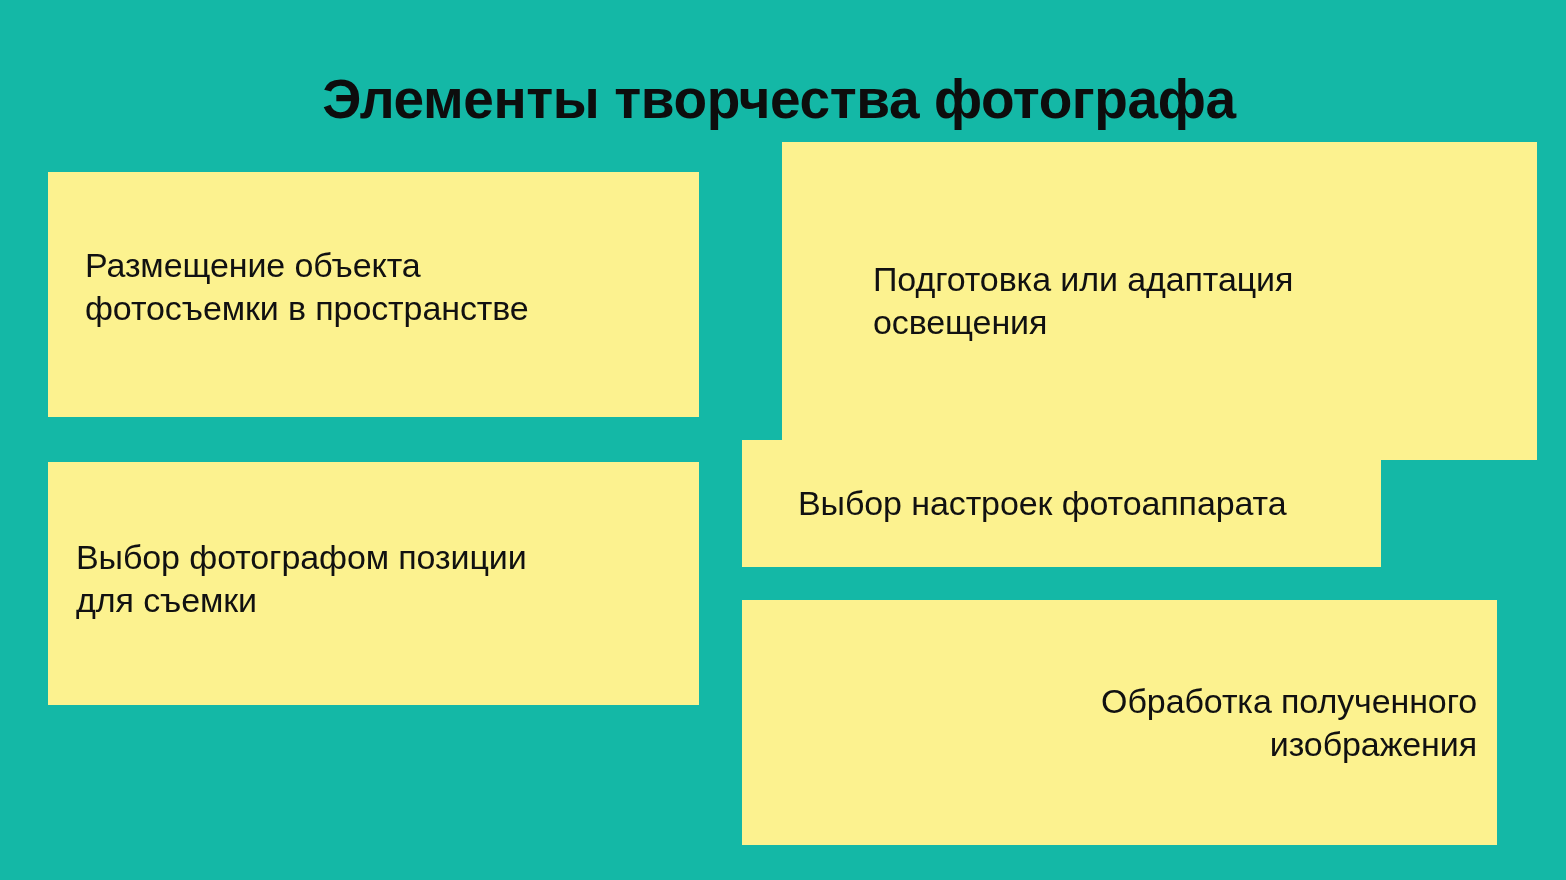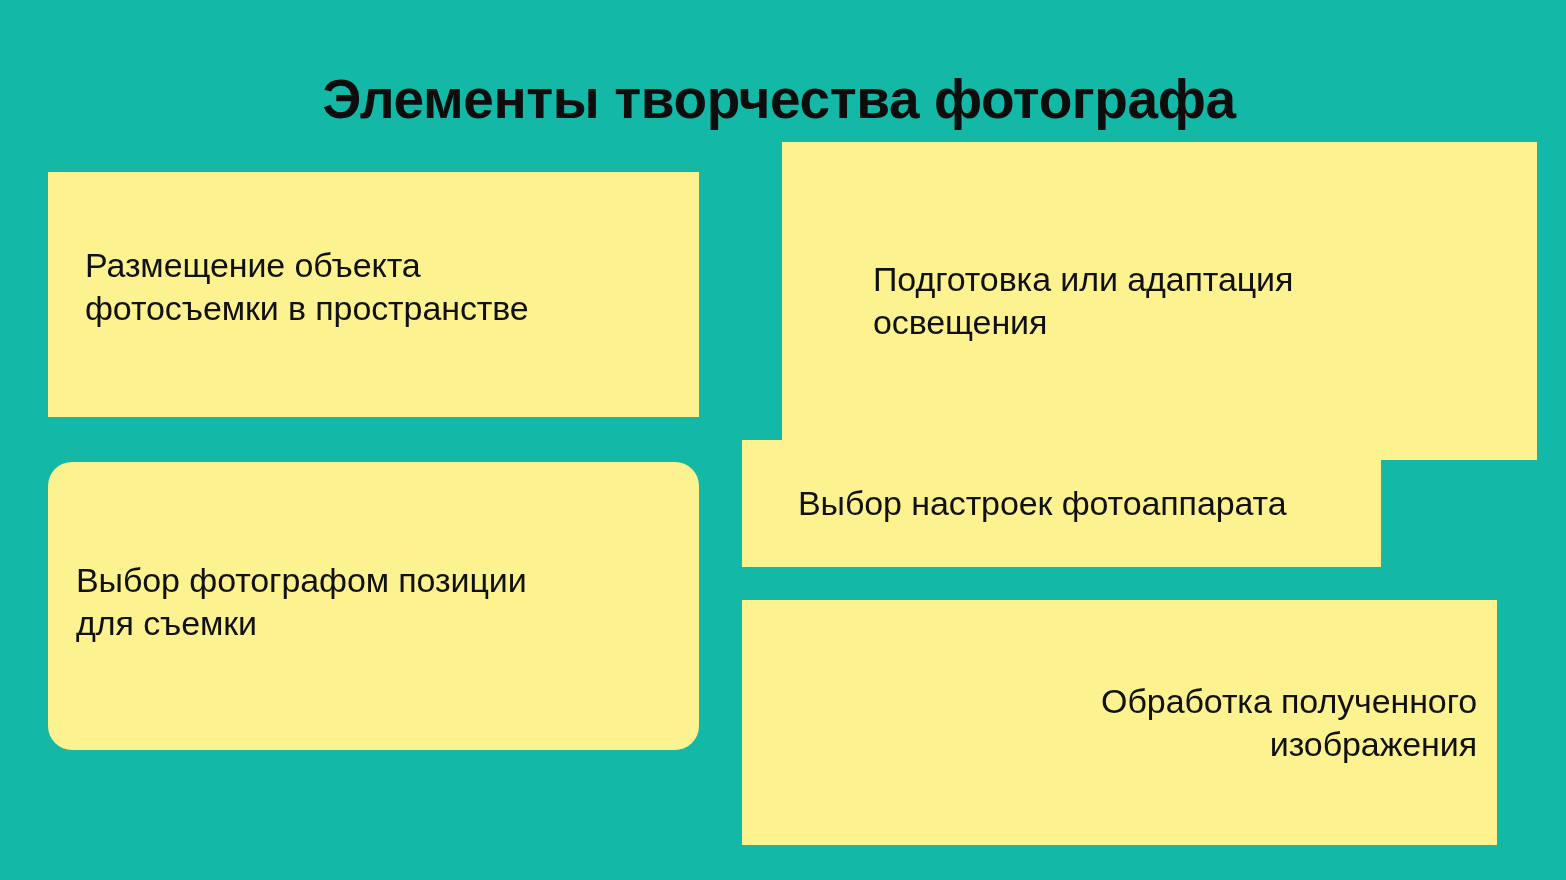--- a/index.html
+++ b/index.html
@@ -55,23 +55,22 @@
   }
 
   
   #card-1 {
     left: 48px;  top: 172px;
     width: 651px; height: 245px;
     padding: 0 16px 16px 37px;
   }
   #card-2 {
     left: 48px;  top: 462px;
-    width: 651px; height: 288px;
+    width: 651px; height: 243px;
     padding: 0 16px 9px 28px;
-    border-radius: 24px;
   }
   
   #card-3 {
     left: 742px; top: 142px;
     width: 755px; height: 318px;
     padding: 0 36px 0 91px;
     margin-left: 40px;
   }
   #card-4 {
     left: 742px; top: 440px;

